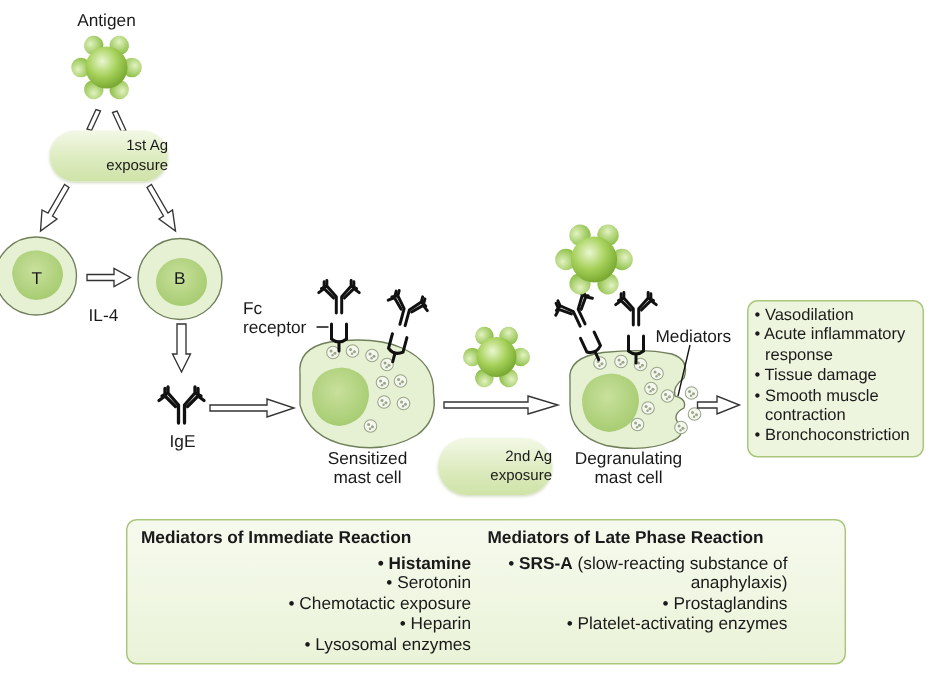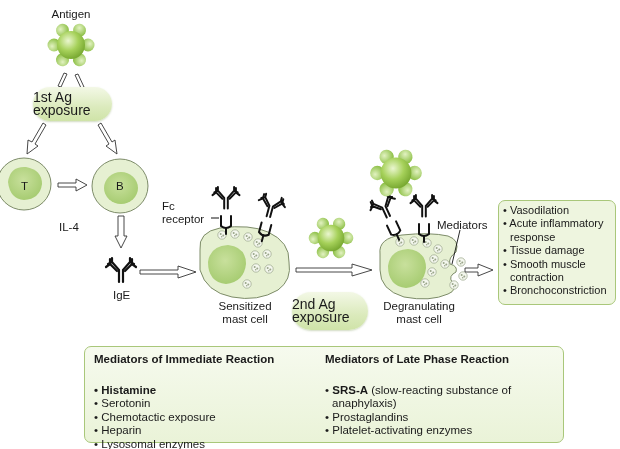--- a/index.html
+++ b/index.html
@@ -1,32 +1,32 @@
 <!DOCTYPE html>
 <html><head>
 <meta charset="utf-8">
 <style>
   html, body { margin:0; padding:0; background:#ffffff; }
   body { width:620px; height:449px; position:relative; overflow:hidden;
          font-family:"Liberation Sans", sans-serif; color:#1a1a1a; }
   svg.main { position:absolute; left:0; top:0; }
   .lbl { position:absolute; font-size:11.5px; line-height:13px; color:#1a1a1a; white-space:nowrap; }
   .center { text-align:center; }
-  .pill { position:absolute; border-radius:20px; text-align:left; font-size:14px; line-height:13px;
+  .pill { position:absolute; border-radius:20px; text-align:right; font-size:10px; line-height:13px;
           background: linear-gradient(180deg, #f3f8e6 0%, #dbeabc 60%, #cfe3a8 100%);
           box-shadow: 0 1px 2px rgba(120,150,80,0.35); }
   .effects { position:absolute; left:498px; top:200px; width:118px; height:105px;
              border:1px solid #a9c77a; border-radius:7px; background:#eef5df; padding:3px 4px; box-sizing:border-box; }
   .effects ul, .med ul { list-style:none; margin:0; padding:0; }
   .effects li { font-size:11px; line-height:13.4px; padding-left:7px; text-indent:-7px; }
   .med { position:absolute; left:84px; top:346px; width:480px; height:97px; border:1px solid #a9c77a;
          border-radius:7px; background:linear-gradient(180deg,#f6faee 0%, #eaf3d8 100%); box-sizing:border-box; }
   .med .col { position:absolute; top:6px; }
-  .med h4 { margin:0 0 18px 0; font-size:11.5px; font-weight:bold; line-height:13px; }
-  .med li { font-size:11.5px; line-height:13.4px; padding-left:7px; text-indent:-7px; }
+  .med h4 { margin:0 0 4px 0; font-size:11.5px; font-weight:bold; line-height:13px; }
+  .med li { font-size:11.5px; line-height:13.4px; padding-left:7px; text-indent:-7px;text-align:right; }
   .bold { font-weight:bold; }
 </style>
 </head>
 <body>
 
 <svg class="main" width="620" height="449" viewBox="0 0 620 449">
   <defs>
     <radialGradient id="agBig" cx="40%" cy="35%" r="65%">
       <stop offset="0%" stop-color="#eaf6cf"></stop>
       <stop offset="55%" stop-color="#a6d15a"></stop>
@@ -169,21 +169,21 @@
 
 <div class="lbl center" style="left:44px;top:8px;width:54px;">Antigen</div>
 
 <div class="pill" style="left:33px;top:87px;width:79px;height:34px;padding-top:4px;box-sizing:border-box;">
   <div>1st Ag</div>
   <div>exposure</div>
 </div>
 
 <div class="lbl" style="left:21px;top:180px;">T</div>
 <div class="lbl" style="left:116px;top:180px;">B</div>
-<div class="lbl" style="left:59px;top:205px;margin-top:16px;">IL-4</div>
+<div class="lbl" style="left:59px;top:205px;">IL-4</div>
 <div class="lbl" style="left:113px;top:289px;text-align:center;">IgE</div>
 
 <div class="lbl" style="left:162px;top:200px;">
   <div>Fc</div>
   <div>receptor</div>
 </div>
 
 <div class="lbl center" style="left:205px;top:300px;width:80px;">
   <div>Sensitized</div>
   <div>mast cell</div>

